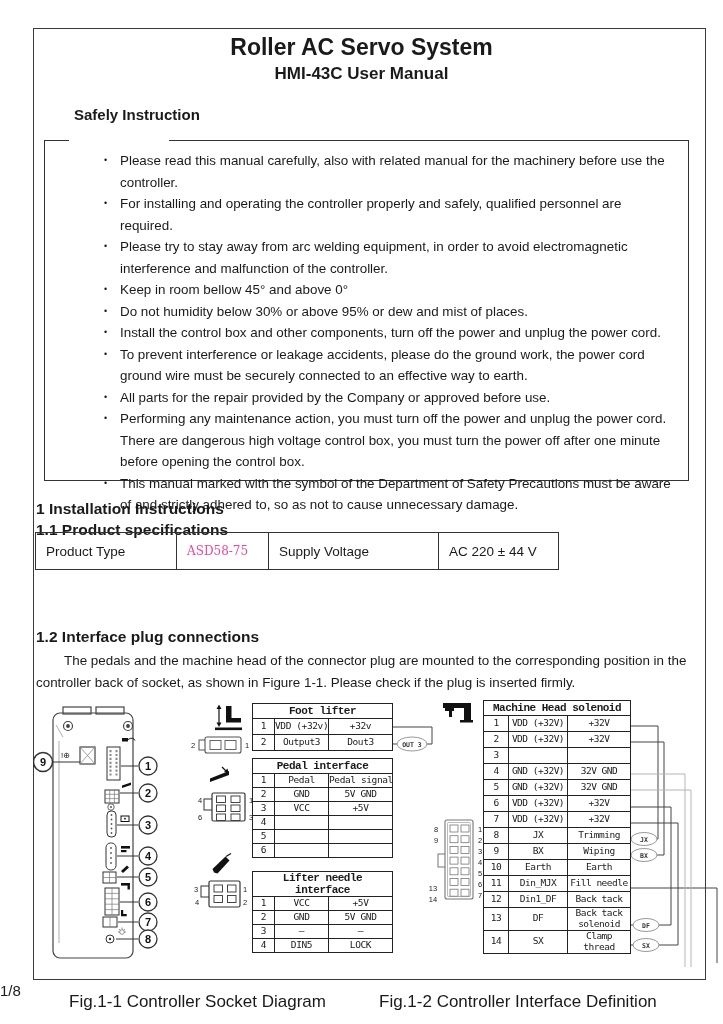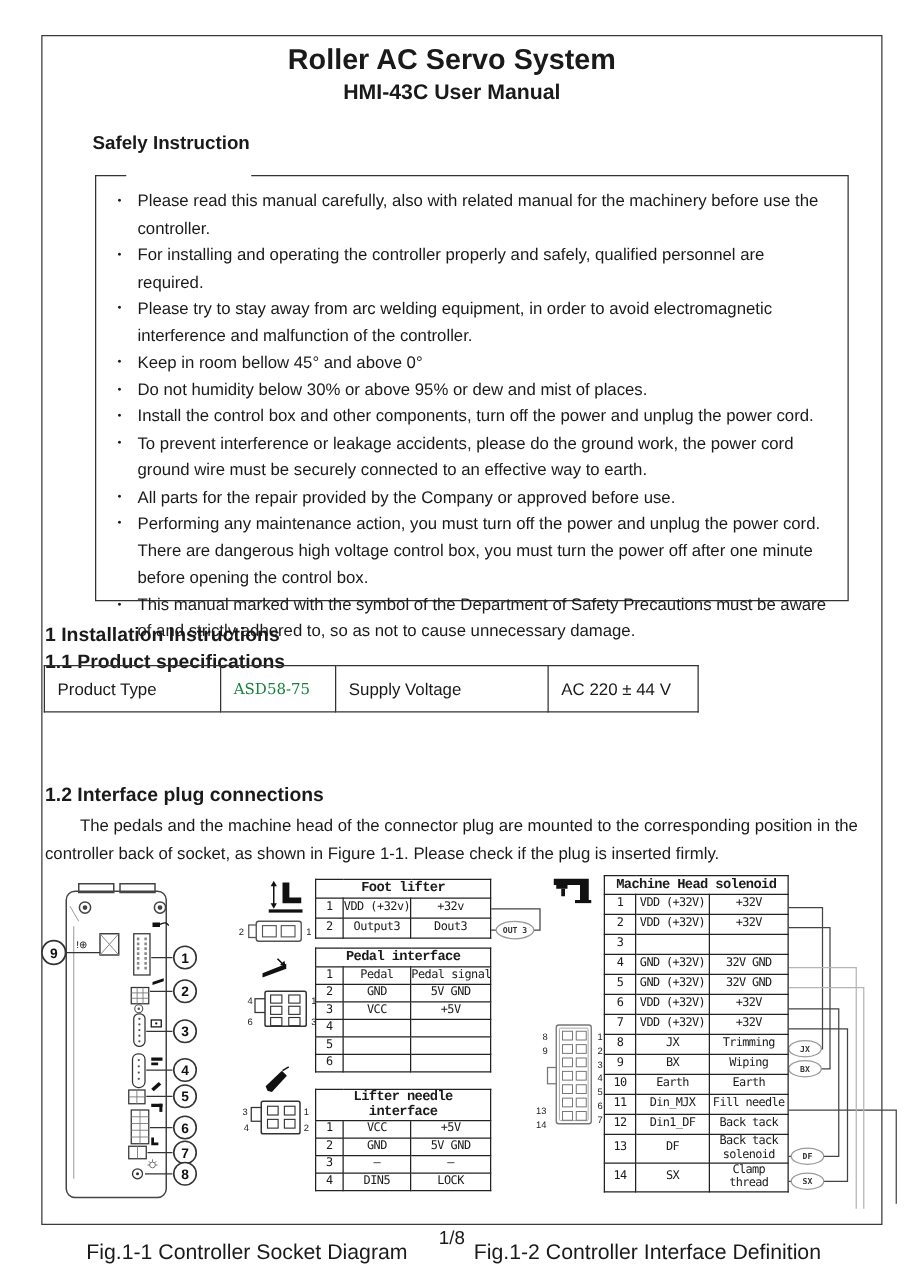--- a/index.html
+++ b/index.html
@@ -2,46 +2,46 @@
 <html><head>
 <meta charset="utf-8">
 <style>
   html,body{margin:0;padding:0;background:#fff;}
   .page{position:relative;width:723px;height:1024px;background:#fff;overflow:hidden;
         font-family:"Liberation Sans",sans-serif;color:#1a1a1a;}
   .frame{position:absolute;left:33px;top:28px;width:671px;height:950px;border:1.6px solid #3a3a3a;}
   .title{position:absolute;left:0;top:34px;width:100%;text-align:center;font-size:23px;font-weight:bold;}
   .subtitle{top:64px;font-size:17px;}
   .safety-heading{position:absolute;left:74px;top:106px;font-size:15px;font-weight:bold;}
-  .safety-box{position:absolute;left:76px;top:140px;width:601px;height:339px;border:1.6px solid #333;}
+  .safety-box{position:absolute;left:44px;top:140px;width:601px;height:339px;border:1.6px solid #333;padding-left:42px;}
   .gap-mask{position:absolute;left:24px;top:-4px;width:100px;height:6px;background:#fff;}
   ul.bullets{margin:0;padding:9px 16px 0 12px;list-style:none;font-size:13.4px;line-height:21.5px;}
   ul.bullets li{position:relative;padding-left:21px;}
   ul.bullets li::before{content:"\2022";position:absolute;left:5px;top:0;font-size:9px;}
   .h-sec{position:absolute;left:36px;font-size:15.5px;font-weight:bold;}
   .spec-table{position:absolute;left:35px;top:532px;border-collapse:collapse;table-layout:fixed;}
   .spec-table td{border:1.3px solid #333;height:36px;padding:0 0 0 10px;font-size:13.5px;vertical-align:middle;}
-  .spec-table tr:first-child td:nth-child(2){font-family:"DejaVu Serif",serif;font-size:12px;color:#15803d;}
+  .spec-table tr:first-child td:nth-child(2){font-family:"DejaVu Serif",serif;font-size:12px;color:#ec4899;}
   .para{position:absolute;left:36px;top:650px;width:656px;font-size:13.4px;line-height:22px;text-indent:28px;}
   .figure-svg{position:absolute;left:33px;top:695px;z-index:1;}
   .fig-table{position:absolute;z-index:2;border-collapse:collapse;table-layout:fixed;background:#fff;
              font-family:"DejaVu Sans Mono",monospace;}
   .fig-table th{border:1.3px solid #222;font-size:11px;font-weight:bold;letter-spacing:-0.5px;height:14px;padding:0;font-family:Liberation Mono, monospace;}
   .fig-table td{border:1.3px solid #222;font-size:9.5px;letter-spacing:-0.4px;text-align:center;padding:0;
                 height:13px;line-height:1.15;overflow:hidden;white-space:nowrap;}
   .tbl-foot{left:252px;top:703px;width:140px;}
   .tbl-foot td{height:15px;}
   .tbl-pedal{left:252px;top:758px;width:140px;}
   .tbl-needle{left:252px;top:871px;width:140px;padding-left:16px;}
   .tbl-mh{left:483px;top:700px;width:147px;}
   .tbl-mh td{height:15px;white-space:normal;letter-spacing:-0.5px;}
   .caption{position:absolute;top:992px;font-size:17px;margin-left:34px;}
   .cap1{left:35px;}
   .cap2{left:345px;}
-  .page-num{position:absolute;left:0;top:982px;width:100%;text-align:center;font-size:15px;}
+  .page-num{position:absolute;left:0;top:982px;width:100%;font-size:15px;}
 </style>
 </head>
 <body>
 
 <div class="page">
   <div class="frame"></div>
 
   <div class="title">Roller AC Servo System</div>
   <div class="title subtitle">HMI-43C User Manual</div>
 

